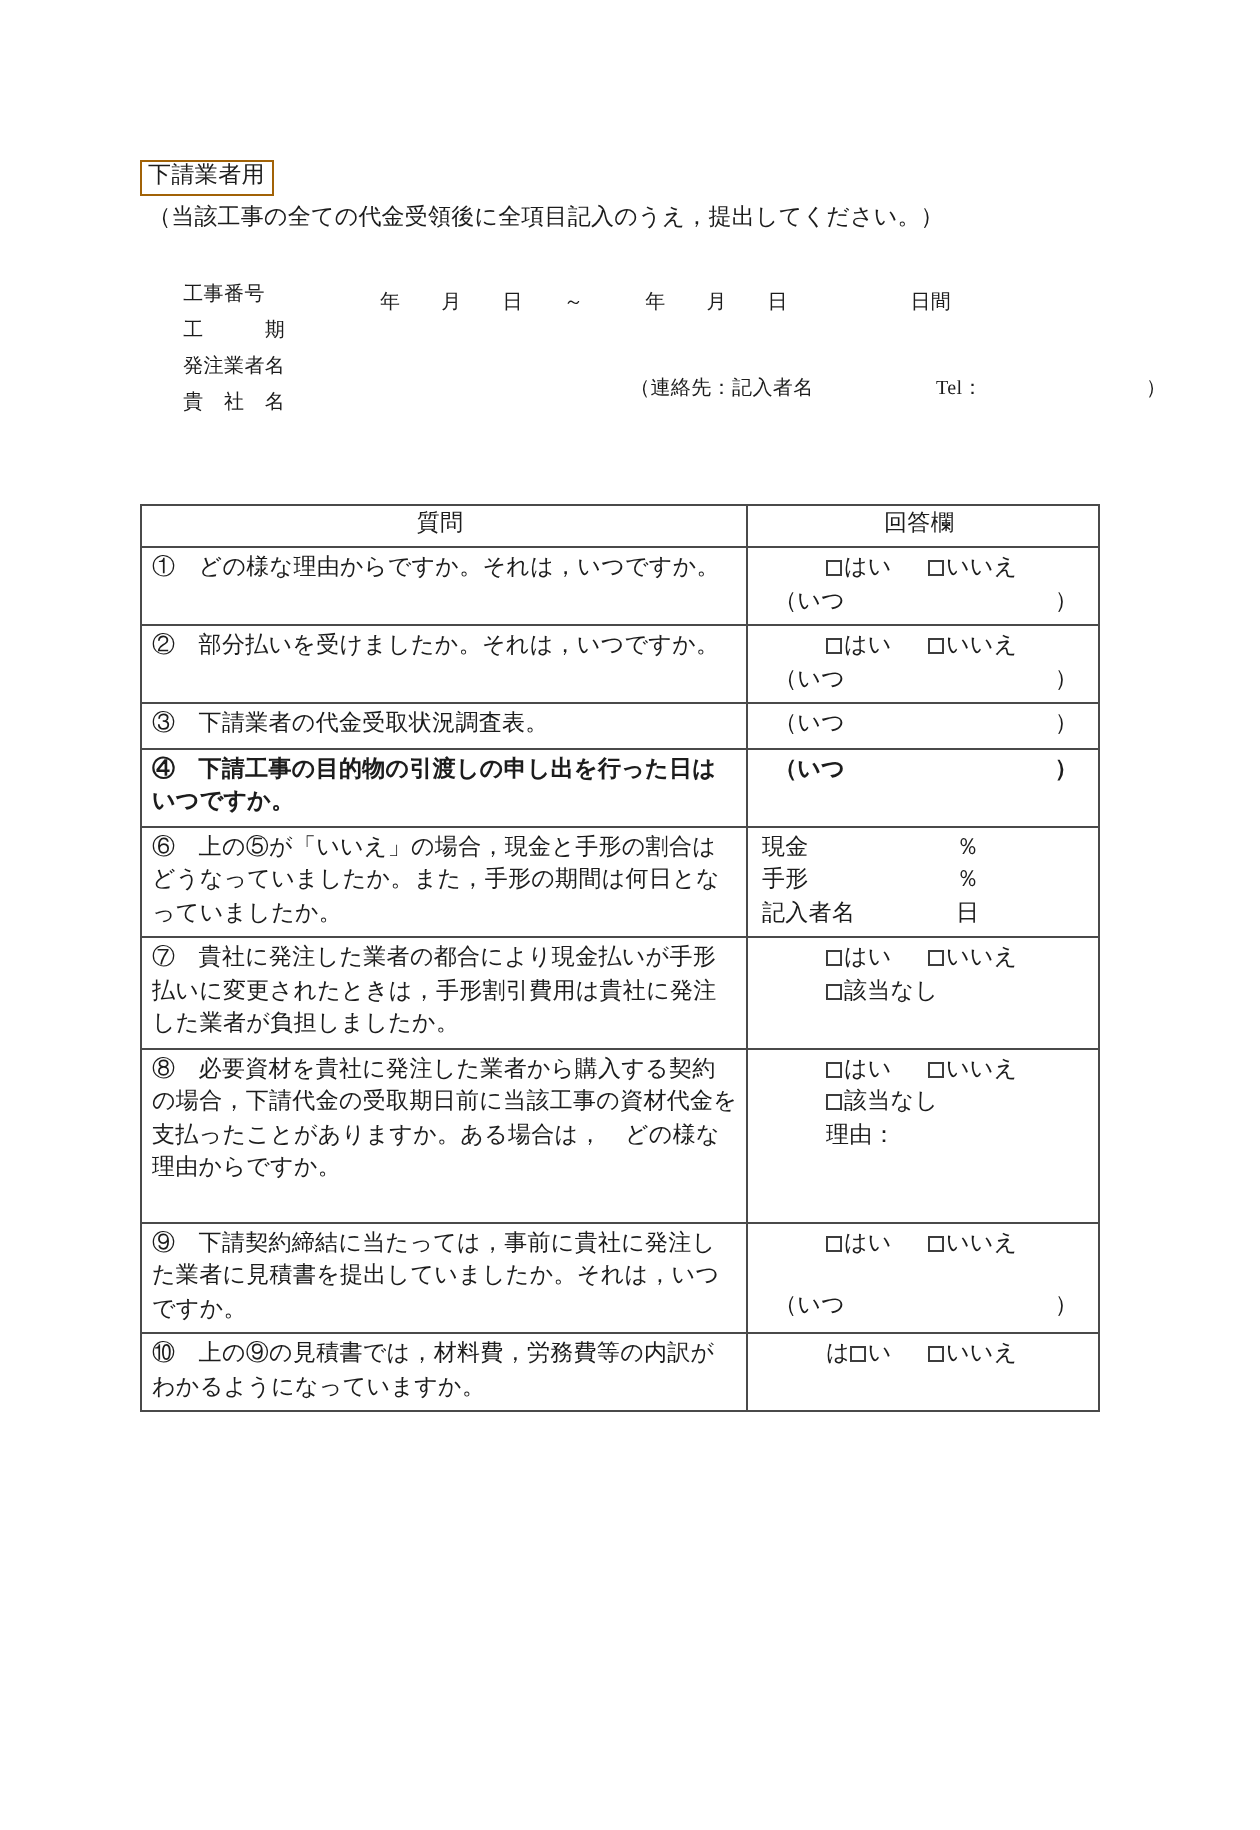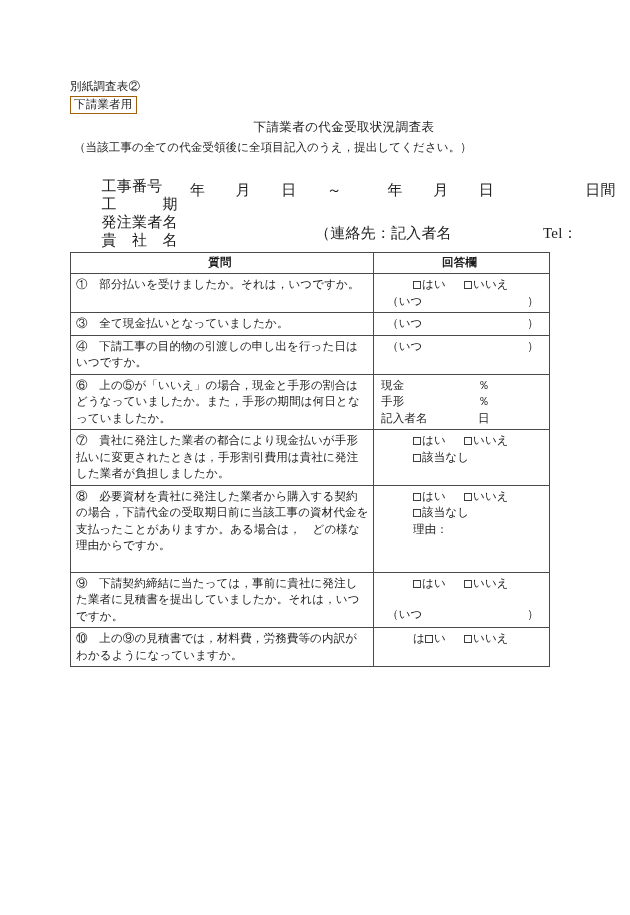--- a/index.html
+++ b/index.html
@@ -55,21 +55,21 @@
   .subtitle {
     font-size: 11.5px;
     line-height: 17px;
     margin-top: 3px;
     padding-left: 4px;
     letter-spacing: 0.1px;
   }
 
   .fieldlist {
     margin-top: 3px;
-    font-size: 15px;
+    font-size: 10px;
   }
   .fieldrow {
     position: relative;
     height: 18px;
     line-height: 18px;
     letter-spacing: 0.2px;
     white-space: pre;
   }
   .fieldrow .lbl { display: inline-block; }
   .fieldrow .dateline {
@@ -101,21 +101,21 @@
   .survey-table th,
   .survey-table td {
     border: 1px solid #4a4a4a;
     vertical-align: top;
     padding: 2px 4px 3px 5px;
     line-height: 16.5px;
     letter-spacing: 0.15px;
   }
   .survey-table th {
     text-align: center;
-    font-weight: bold;
+    font-weight: normal;
     padding: 1px 8px 2px 4px;
     height: 17px;
   }
   td.q-cell { text-align: left; }
   td.a-cell { padding-left: 7px; }
 
   .q-text { display: block; }
 
   
   .opt-row {
@@ -154,23 +154,21 @@
     top: 0;
   }
   .spacer-sm { display: block; height: 15px; }
 </style>
 </head>
 <body>
 
 <div class="page">
 
   <div class="hdr">
-    <div class="doc-ref">別紙調査表②</div>
     <div class="boxed-tag">下請業者用</div>
-    <div class="main-title">下請業者の代金受取状況調査表</div>
     <div class="subtitle">（当該工事の全ての代金受領後に全項目記入のうえ，提出してください。）</div>
 
     <div class="fieldlist">
       <div class="fieldrow">
         <span class="lbl">工事番号</span>
       </div>
       <div class="fieldrow">
         <span class="lbl">工　　　期</span>
         <span class="dateline">年　　月　　日　　～　　　年　　月　　日　　　　　　日間</span>
       </div>
@@ -191,36 +189,45 @@
       </colgroup>
     <thead>
       <tr>
         <th>質問</th>
         <th>回答欄</th>
       </tr>
     </thead>
     <tbody id="tbody">
         <tr style="height: 37px;">
           <td class="q-cell">
-            <span class="q-text">①　部分払いを受けましたか。それは，いつですか。</span>
+            <span class="q-text">①　どの様な理由からですか。それは，いつですか。</span>
+          </td>
+          <td class="a-cell">
+            <span class="opt-row"><span class="chk"></span><span>はい</span>      <span class="chk"></span><span>いいえ</span></span>
+            <span class="paren-row"><span>（いつ</span><span class="close">）</span></span>
+          </td>
+        </tr>
+        <tr style="height: 37px;">
+          <td class="q-cell">
+            <span class="q-text">②　部分払いを受けましたか。それは，いつですか。</span>
           </td>
           <td class="a-cell">
             <span class="opt-row"><span class="chk"></span><span>はい</span>      <span class="chk"></span><span>いいえ</span></span>
             <span class="paren-row"><span>（いつ</span><span class="close">）</span></span>
           </td>
         </tr>
         <tr style="height: 20px;">
           <td class="q-cell">
-            <span class="q-text">③　全て現金払いとなっていましたか。</span>
-          </td>
-          <td class="a-cell">
-            <span class="paren-row"><span>（いつ</span><span class="close">）</span></span>
-          </td>
-        </tr>
-        <tr style="height: 37px;">
+            <span class="q-text">③　下請業者の代金受取状況調査表。</span>
+          </td>
+          <td class="a-cell">
+            <span class="paren-row"><span>（いつ</span><span class="close">）</span></span>
+          </td>
+        </tr>
+        <tr style="height: 37px; font-weight: bold;">
           <td class="q-cell">
             <span class="q-text">④　下請工事の目的物の引渡しの申し出を行った日はいつですか。</span>
           </td>
           <td class="a-cell">
             <span class="paren-row"><span>（いつ</span><span class="close">）</span></span>
           </td>
         </tr>
         <tr style="height: 53px;">
           <td class="q-cell">
             <span class="q-text">⑥　上の⑤が「いいえ」の場合，現金と手形の割合はどうなっていましたか。また，手形の期間は何日となっていましたか。</span>

